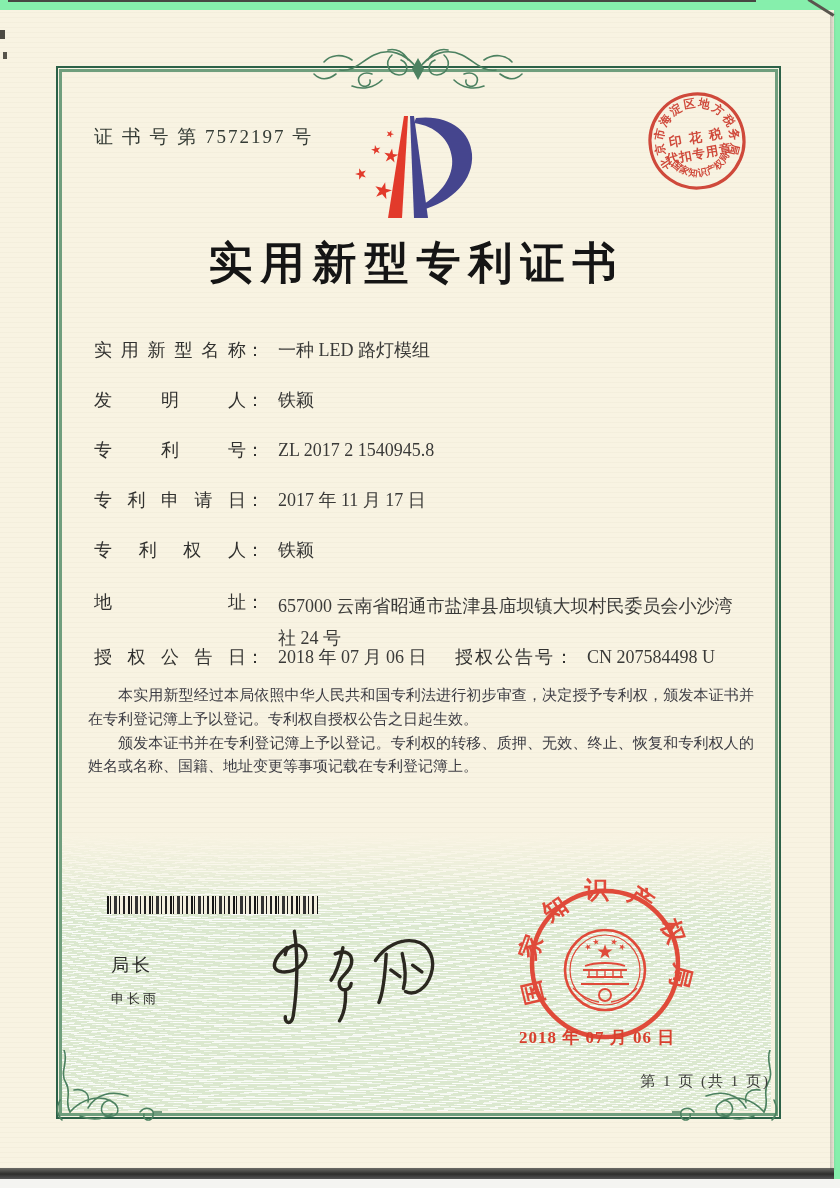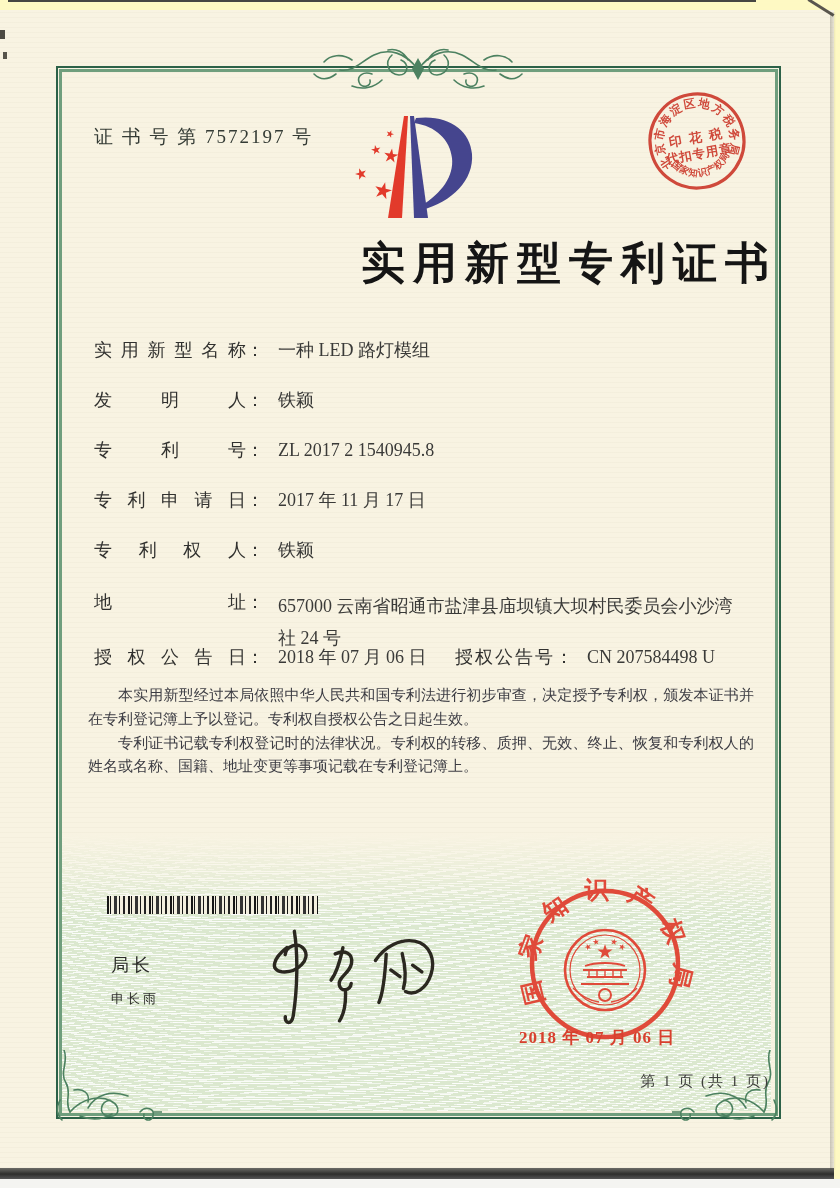--- a/index.html
+++ b/index.html
@@ -1,18 +1,18 @@
 <!DOCTYPE html>
 <html><head>
 <meta charset="utf-8">
 <style>
   html,body{margin:0;padding:0;}
   body{width:840px;height:1188px;overflow:hidden;background:#fdfdfb;
        font-family:"Liberation Serif","DejaVu Serif",serif;}
-  #photo{position:relative;width:840px;height:1188px;background:#fef9c3;}
+  #photo{position:relative;width:840px;height:1188px;background:#86efac;}
 
   
   .paper{position:absolute;left:0;top:10px;width:834px;height:1158px;
     background:
       repeating-linear-gradient(0deg, rgba(120,108,75,.035) 0 1px, rgba(0,0,0,0) 1px 5px),
       #f8f3e2;}
   .shadow-bottom{position:absolute;left:0;top:1168px;width:834px;height:11px;
     background:linear-gradient(180deg,#6b6b66,#2e2e2c 55%,#555);}
   .below-paper{position:absolute;left:0;top:1179px;width:840px;height:9px;background:#f4f4f1;}
   .shadow-right{position:absolute;left:830px;top:12px;width:6px;height:1158px;
@@ -33,21 +33,21 @@
       repeating-radial-gradient(ellipse 460px 150px at 28% 255%, rgba(255,255,255,.85) 0 1.5px, rgba(255,255,255,0) 1.5px 7px),
       repeating-radial-gradient(ellipse 520px 170px at 78% -170%, rgba(255,255,255,.6) 0 1.5px, rgba(255,255,255,0) 1.5px 8px),
       #dbe8cf;}
   .guilloche::before{content:"";position:absolute;left:0;top:0;right:0;height:85px;
     background:linear-gradient(180deg,#f8f3e2 0,rgba(248,243,226,0) 100%);}
 
   .orn{position:absolute;stroke:#4c8160;fill:none;stroke-width:1.6;stroke-linecap:round;}
 
   
   .cert-no{position:absolute;left:94px;top:124px;font-size:19px;letter-spacing:2px;color:#343b35;}
-  .title{position:absolute;left:56px;top:234px;width:721px;text-align:right;
+  .title{position:absolute;left:56px;top:234px;width:721px;text-align:center;
     font-size:44px;font-weight:700;letter-spacing:8px;color:#151515;}
 
   .row{position:absolute;left:94px;font-size:18px;color:#31312f;white-space:nowrap;}
   .flabel{display:inline-block;width:152px;text-align:justify;text-align-last:justify;color:#31312f;}
   .fcolon{margin:0 14px 0 0;}
   .fvalue{color:#3a3a38;}
   .fvalue.addr{display:inline-block;width:466px;white-space:normal;vertical-align:top;line-height:32px;}
   .rpair{position:absolute;left:361px;top:0;}
   .rlabel{letter-spacing:2px;font-family:Liberation Serif, serif;}
 
@@ -184,21 +184,21 @@
   </div>
   <div class="row" style="top:645px">
     <span class="flabel">授权公告日</span><span class="fcolon">：</span><span class="fvalue">2018 年 07 月 06 日</span>
     <span class="rpair">
       <span class="rlabel">授权公告号</span><span class="fcolon">：</span><span class="fvalue">CN 207584498 U</span>
     </span>
   </div>
 
   <div class="paras">
     <p>本实用新型经过本局依照中华人民共和国专利法进行初步审查，决定授予专利权，颁发本证书并在专利登记簿上予以登记。专利权自授权公告之日起生效。</p>
-    <p>专利证书记载专利权登记时的法律状况。专利权的转移、质押、无效、终止、恢复和专利权人的姓名或名称、国籍、地址变更等事项记载在专利登记簿上。</p>
+    <p>颁发本证书并在专利登记簿上予以登记。专利权的转移、质押、无效、终止、恢复和专利权人的姓名或名称、国籍、地址变更等事项记载在专利登记簿上。</p>
   </div>
 
   <div class="barcode"></div>
 
   <div class="officer-title">局长</div>
   <div class="officer-name">申长雨</div>
 
   <svg class="sig-wrap" viewBox="0 0 215 112">
     <g fill="none" stroke="#2b2820" stroke-width="3.4" stroke-linecap="round">
       <path d="M62,24 C48,34 44,46 56,48 C72,50 86,36 79,26 C73,18 61,23 60,31"></path>

